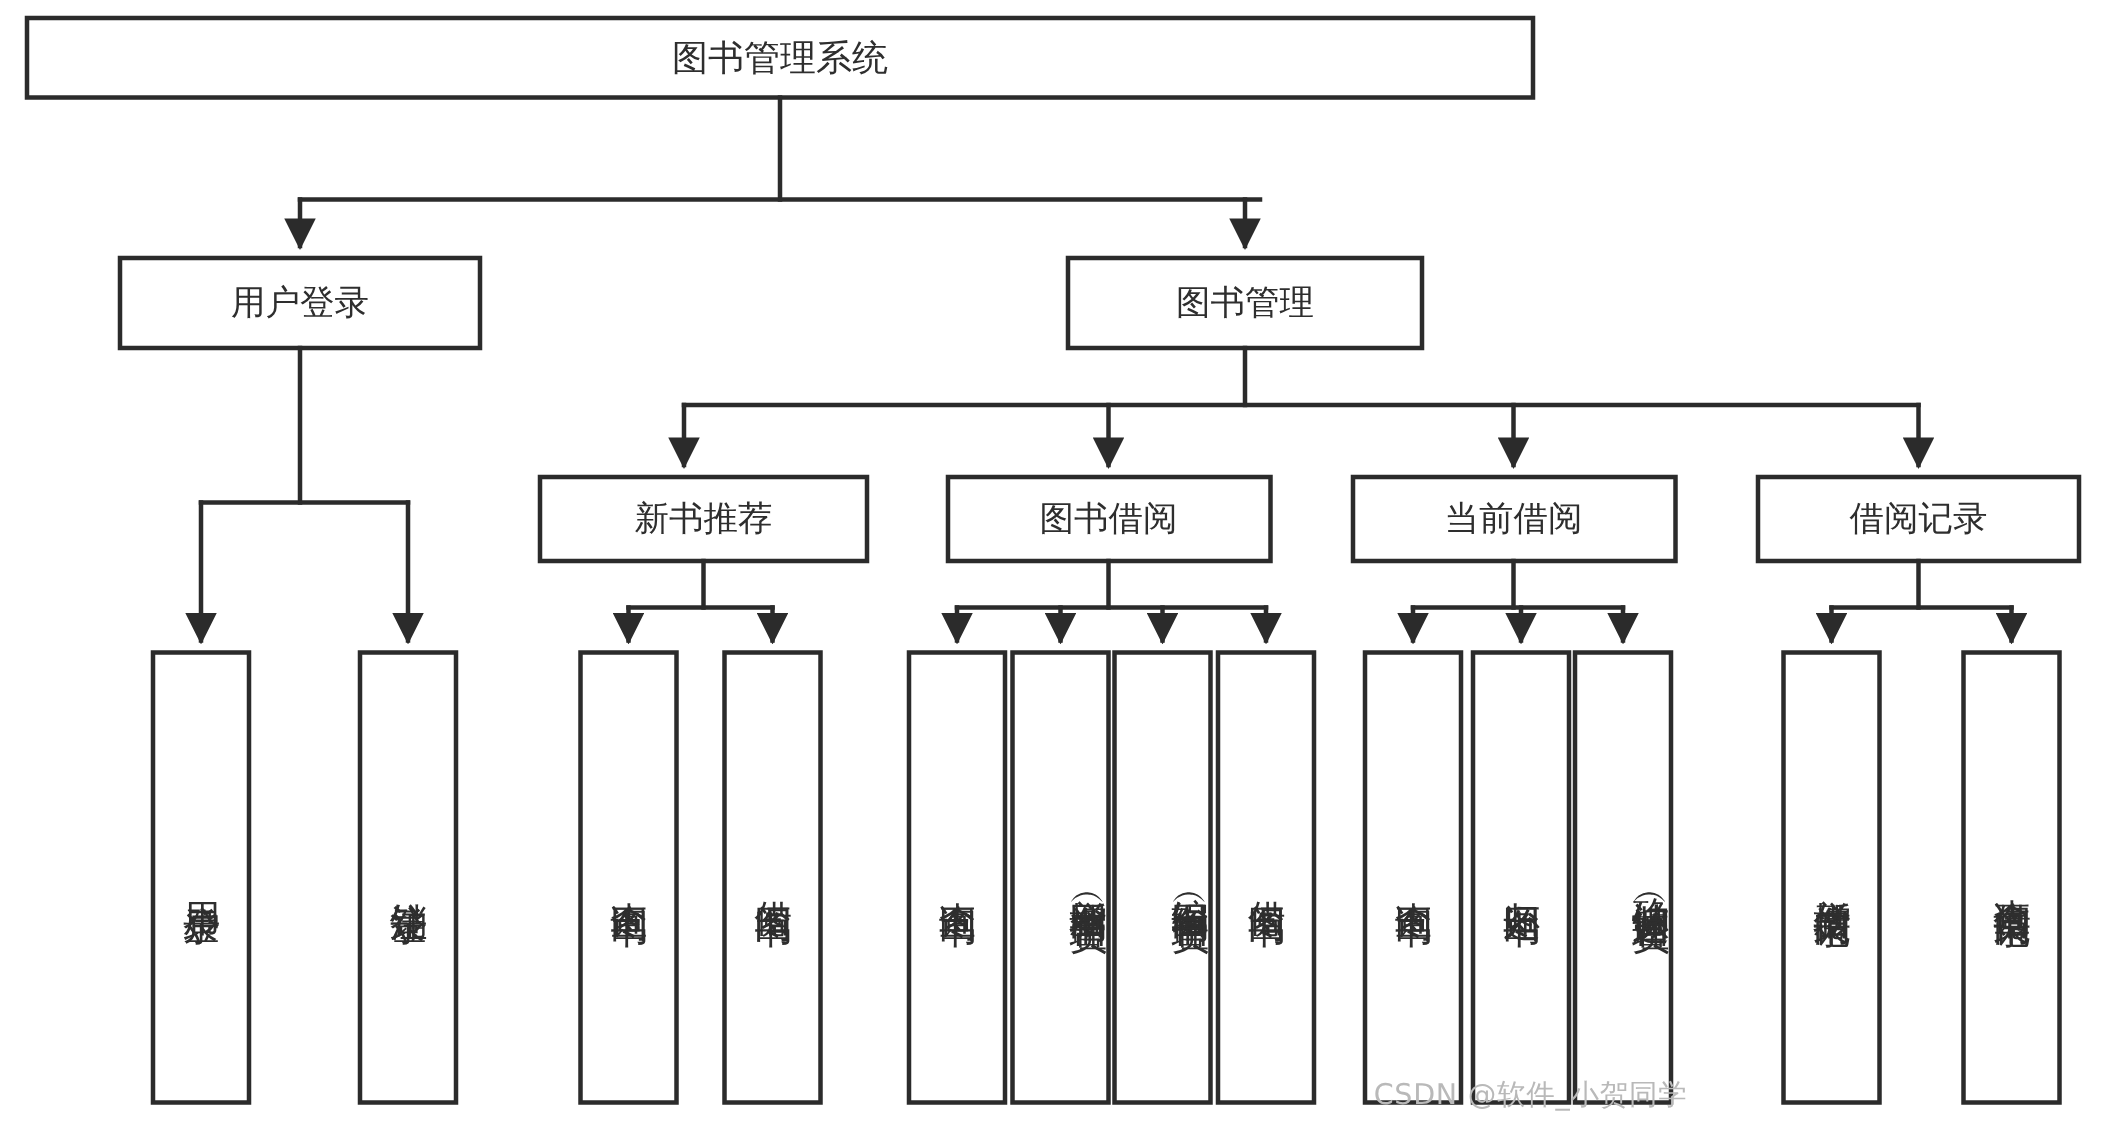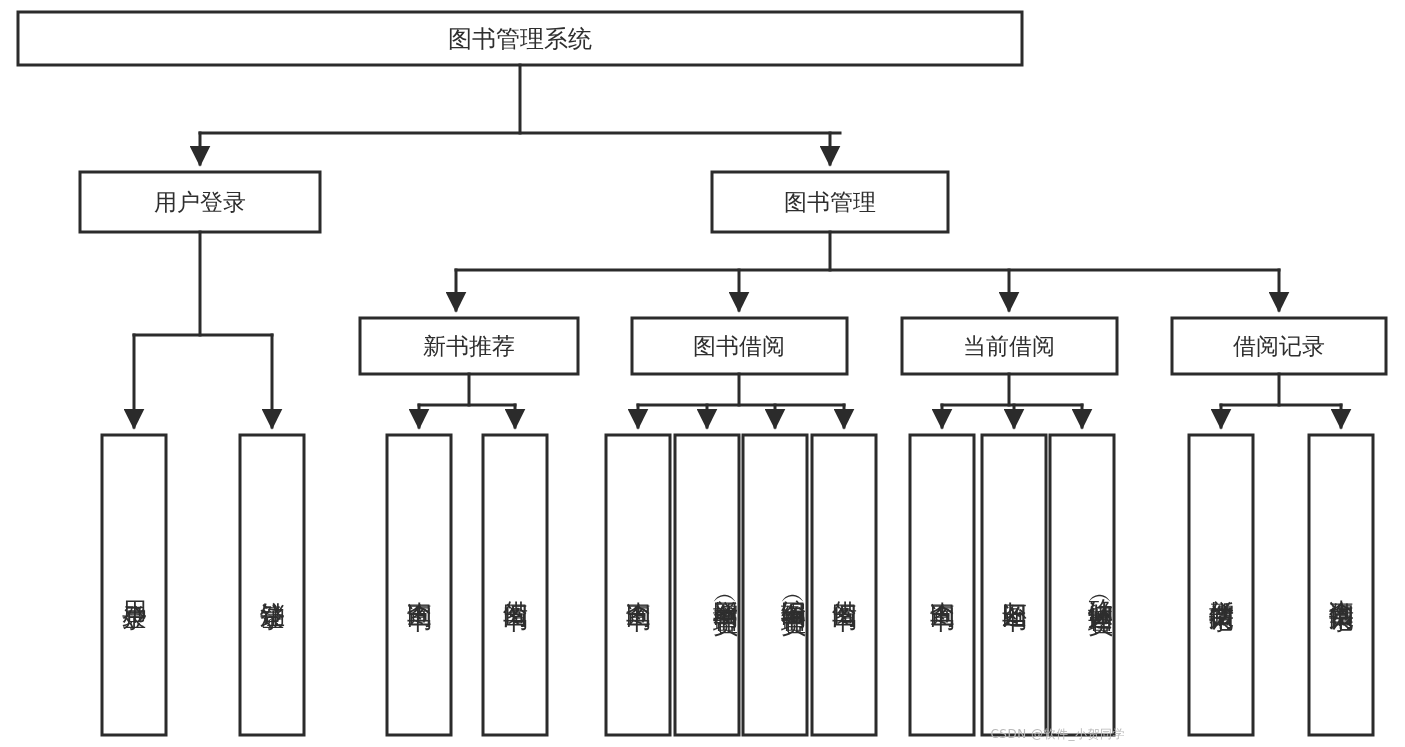--- a/index.html
+++ b/index.html
@@ -65,21 +65,21 @@
     color: #2e2e2e;
     letter-spacing: 2px;
     white-space: nowrap;
     pointer-events: none;
   }
   #watermark {
     position: absolute;
     right: 8px;
     bottom: 4px;
     font-family: "DejaVu Sans", "Liberation Sans", sans-serif;
-    font-size: 12px;
+    font-size: 19px;
     color: #b9b9b9;
     white-space: nowrap;
     letter-spacing: 0.5px;
   }
 </style>
 </head>
 <body>
 
 <div id="diagram-root">
 

